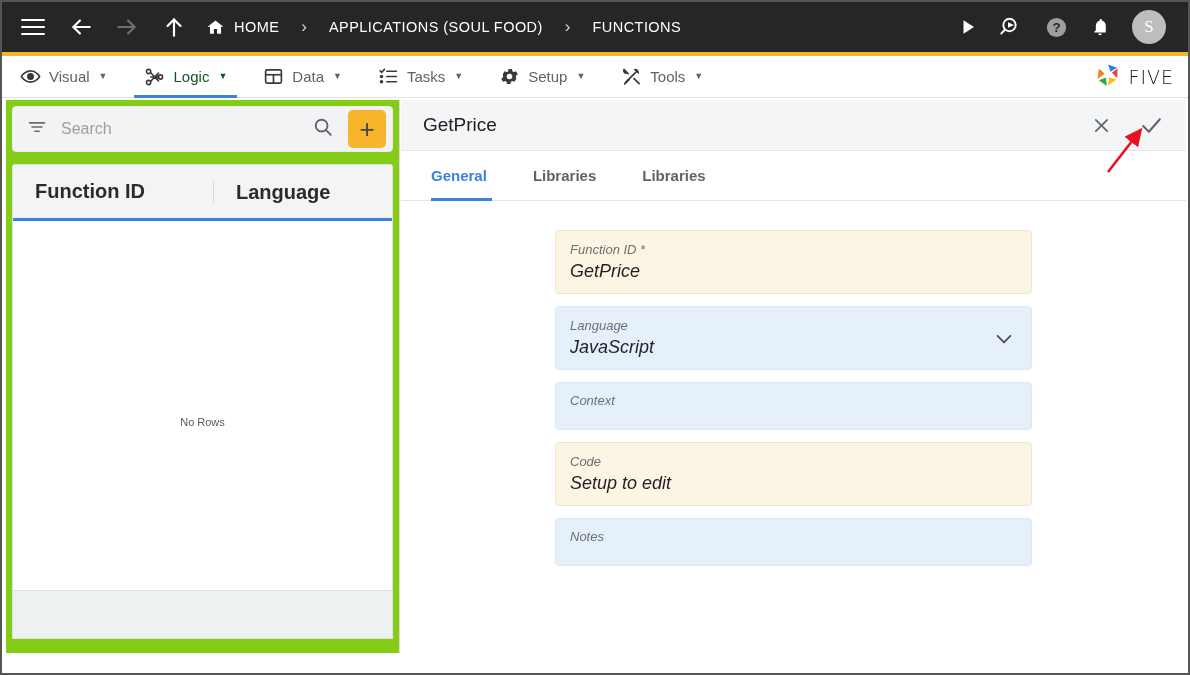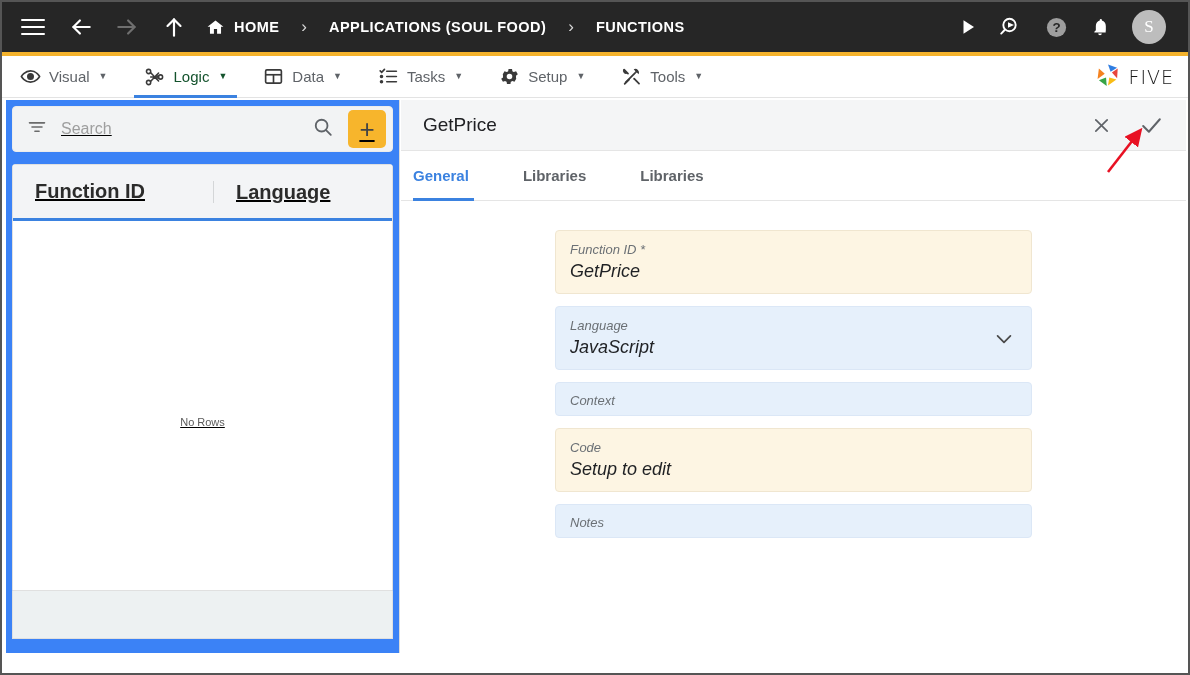--- a/index.html
+++ b/index.html
@@ -29,21 +29,21 @@
   }
   .tb-icon {
     display: flex; align-items: center; justify-content: center;
     color: #ffffff;
     flex: none;
   }
   .hamburger { width: 24px; height: 17px; display:flex; flex-direction: column; justify-content: space-between; }
   .hamburger i { display:block; height: 2.4px; background:#fff; border-radius: 1px; }
 
   .crumb {
-    color: #ffffff; font-size: 14.5px; font-weight: bold; letter-spacing: .45px;
+    color: #ffffff; font-size: 14.5px; font-weight: normal; letter-spacing: .45px;
     white-space: nowrap;
   }
   .crumb-sep { color: #d8d8d8; font-size: 17px; font-weight: 400; }
   .home-wrap { display:flex; align-items:center; gap: 9px; }
 
   .topbar-right { margin-left: auto; display: flex; align-items: center; gap: 22px; padding-right: 22px; }
   .avatar {
     width: 34px; height: 34px; border-radius: 50%; background: #bdbdbd;
     color: #ffffff; font-size: 17px; display:flex; align-items:center; justify-content:center;
     font-family: "Liberation Serif", serif;
@@ -68,23 +68,22 @@
   }
   .nav-icon { display:flex; align-items:center; justify-content:center; color:#3a3a3a; }
   .navitem.active .nav-icon { color: #3a3a3a; }
 
   .brand { margin-left: auto; display:flex; align-items:center; gap: 7px; padding-right: 14px; }
   .brand-text { font-size: 19px; letter-spacing: 1px; color: #1a1a1a; font-family: "DejaVu Sans", sans-serif; font-weight: 300;}
 
   
   .left-panel {
     position: absolute; left: 4px; top: 98px; width: 394px; bottom: 20px;
-    background: #3b82f6;
+    background: #84cc16;
     border-right: 1px solid #dcdcdc;
-    text-decoration: underline;
   }
   .searchbar {
     margin: 6px 6px 0 6px; height: 46px; background: #f2f3f4;
     border: 1px solid #ececec; border-radius: 4px;
     display: flex; align-items: center; padding: 0 6px 0 14px; gap: 14px;
   }
   .filter-icon { flex: none; color: #6b6b6b; }
   .search-input {
     flex: 1; border: none; outline: none; background: transparent;
     font-size: 16px; color: #333; font-family: "Liberation Sans", sans-serif;
@@ -119,35 +118,35 @@
     position: absolute; left: 399px; top: 98px; right: 2px; bottom: 2px; background: #ffffff;
   }
   .rp-header {
     height: 51px; background: #f4f5f6; display:flex; align-items:center;
     padding: 0 20px 0 22px; border-bottom: 1px solid #e5e5e5;
   }
   .rp-title { font-size: 19px; color: #202124; }
   .rp-actions { margin-left: auto; display:flex; align-items:center; gap: 20px; }
   .rp-act { width: 30px; height: 30px; display:flex; align-items:center; justify-content:center; cursor:pointer; color:#5f6368; }
 
-  .tabs { height: 50px; display:flex; align-items:center; padding-left: 4px; gap: 16px; border-bottom: 1px solid #e5e5e5; position:relative;}
+  .tabs { height: 50px; display:flex; align-items:center; padding-left: 22px; gap: 8px; border-bottom: 1px solid #e5e5e5; position:relative;}
   .tab { position: relative; height: 50px; display:flex; align-items:center; padding: 0 19px; font-size: 15px; color: #5f6368; font-weight: bold; cursor:pointer;}
   .tab:first-child { padding-left: 8px; }
   .tab.active { color: #3b82e0; }
   .tab.active .t-underline { position:absolute; left: 8px; right: 14px; bottom: 0; height: 3px; background:#3b82e0; }
 
   .form { padding-top: 29px; display:flex; flex-direction: column; align-items:center; gap: 12px; font-style: italic; }
   .field {
     width: 477px; border-radius: 4px; padding: 11px 16px 9px 14px; position: relative;
   }
   .field.cream { background: #FDF5E3; border: 1px solid #f0e6d0; }
   .field.blue   { background: #E6F0FB; border: 1px solid #dbe7f6; }
   .f-label { font-size: 13px; color: #6b7075; line-height: 16px; }
   .f-value { font-size: 18px; color: #1f2124; line-height: 26px; min-height: 26px; }
-  .field.empty { height: 34px; padding-top: 10px; }
+  .field.empty { height: 48px; padding-top: 10px; }
   .chev { position:absolute; right: 16px; top: 50%; transform: translateY(-40%); color:#4a4a4a; }
 
   
   .annot { position: absolute; left: 1100px; top: 126px; pointer-events: none; }
 </style>
 </head>
 <body>
 
 <div class="app">
 

